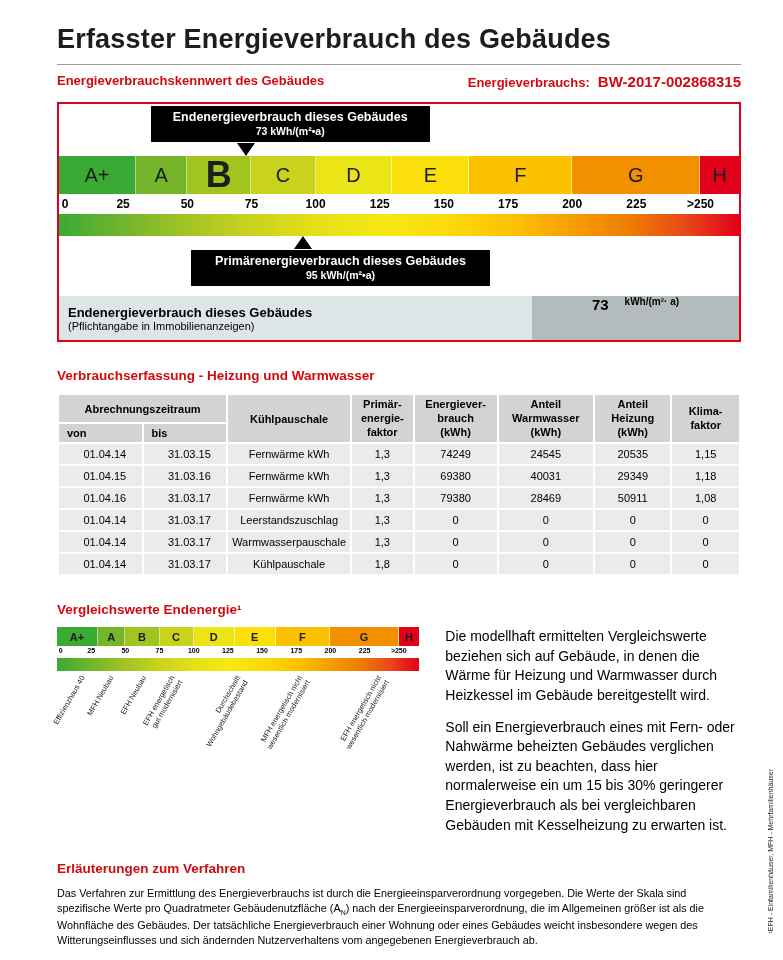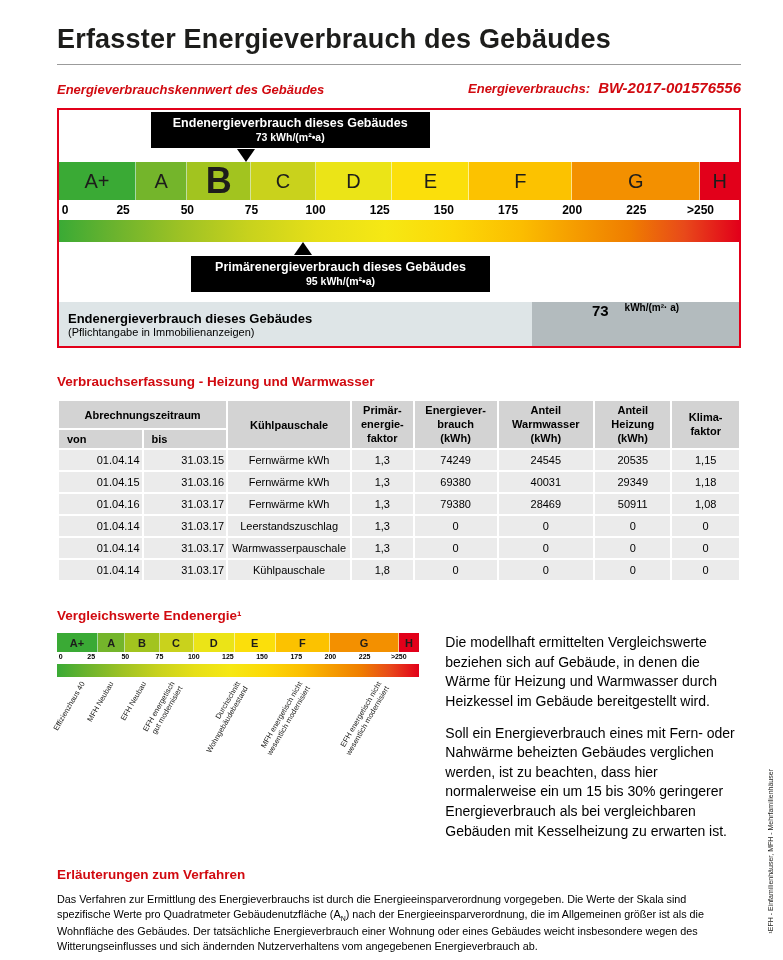--- a/index.html
+++ b/index.html
@@ -5,21 +5,21 @@
   * { margin:0; padding:0; box-sizing:border-box; }
   body { background:#fff; }
   .page {
     position:relative; width:783px; height:960px; background:#fff;
     font-family:"Liberation Sans", sans-serif; color:#000;
     padding:24px 42px 0 57px; overflow:hidden;
   }
   .title { font-size:27px; font-weight:bold; color:#1d1d1b; letter-spacing:.2px; }
   .title-rule { border:none; border-top:1px solid #9b9b9b; margin:9px 0 7px 0; }
   .red { color:#d10a10; }
-  .subhead { display:flex; justify-content:space-between; align-items:flex-end; margin-top:14px;font-style:italic; }
+  .subhead { display:flex; justify-content:space-between; align-items:flex-start; margin-top:8px; }
   .section-label { font-size:13px; font-weight:bold; }
   .registry { font-size:13px; font-weight:bold; }
   .registry-value { font-size:15px; margin-left:8px; }
 
   
   .chart-box { border:2px solid #e2001a; margin-top:11px; }
   .callout-row { position:relative; height:52px; }
   .callout-row.bottom { height:54px; }
   .callout { position:absolute; background:#000; color:#fff; text-align:center; padding:3px 6px 4px; }
   .callout.top { top:2px; left:13.5%; width:41%; }
@@ -53,21 +53,21 @@
   .summary-unit { font-size:10px; font-weight:bold; }
 
   .section-heading { font-size:13.5px; font-weight:bold; color:#d10a10; margin:26px 0 10px 0; }
 
   
   table.consumption { width:100%; border-collapse:separate; border-spacing:2px; font-size:11px; }
   table.consumption th { background:#d3d3d3; font-weight:bold; text-align:center; vertical-align:middle; padding:3px 2px; }
   table.consumption th.multi { white-space:pre-line; line-height:1.25; }
   table.consumption th.sub { text-align:left; padding-left:8px; height:16px; }
   table.consumption td { background:#ebebeb; text-align:center; padding:4px 2px; }
-  table.consumption td.left { text-align:right; padding-left:11px; }
+  table.consumption td.left { text-align:center; padding-left:11px; }
 
   
   .vergleich { display:flex; margin-top:2px; }
   .small-chart { width:370px; }
   .small-bands { display:flex; height:19px; }
   .small-bands .band-letter { font-size:11px; font-weight:bold; }
   .small-ticks { position:relative; height:12px; }
   .small-tick { position:absolute; top:1px; font-size:7px; font-weight:bold; transform:translateX(-50%); }
   .small-tick.first { transform:none; }
   .small-gradient { height:13px;
@@ -94,21 +94,21 @@
 <body>
 
 <div class="page">
 
   <div class="title">Erfasster Energieverbrauch des Gebäudes</div>
   <hr class="title-rule">
 
   <div class="subhead">
     <span class="section-label red">Energieverbrauchskennwert des Gebäudes</span>
     <span>
-      <span class="registry red">Energieverbrauchs:</span><span class="registry red registry-value">BW-2017-001576556</span>
+      <span class="registry red">Energieverbrauchs:</span><span class="registry red registry-value">BW-2017-002868315</span>
     </span>
   </div>
 
   <div class="chart-box">
 
     <div class="callout-row top">
       <div class="callout top">
         <div class="callout-title">Endenergieverbrauch dieses Gebäudes</div>
         <div class="callout-value">73 kWh/(m²•a)</div>
       </div>

